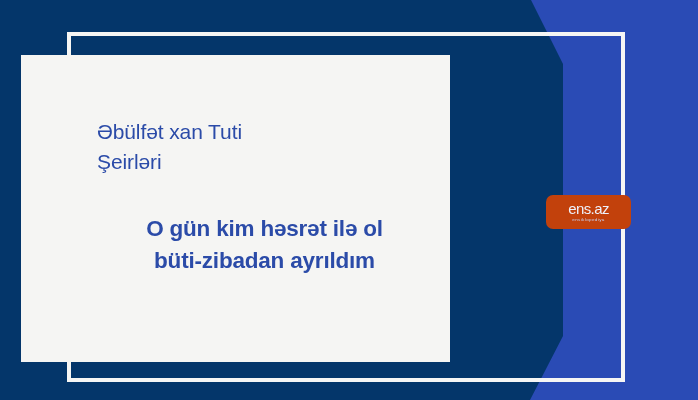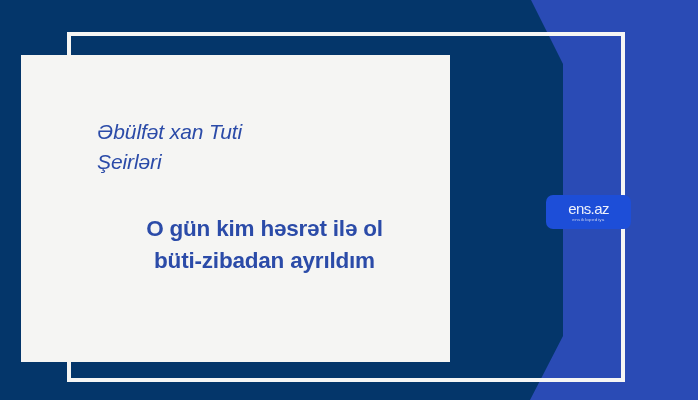--- a/index.html
+++ b/index.html
@@ -55,42 +55,41 @@
     right: 18px;
   }
 
   .title-block {
     color: #2b4ba8;
     font-size: 21px;
     line-height: 1.42;
     font-weight: 400;
     letter-spacing: -0.1px;
     white-space: pre-line;
-    font-style: italic;
   }
 
   .subtitle-block {
     margin-top: 36px;
     color: #2b4ba8;
     font-size: 22.5px;
     line-height: 1.44;
     font-weight: 700;
     letter-spacing: -0.2px;
     white-space: pre-line;
     text-align: center;
   }
 
   
   .badge {
     position: absolute;
     left: 546px;
     top: 195px;
     width: 85px;
     height: 34px;
-    background: #1d4ed8;
+    background: #c2410c;
     border-radius: 7px;
     display: flex;
     flex-direction: column;
     align-items: center;
     justify-content: center;
     box-shadow: 0 0 0 0 rgba(0,0,0,0);
   }
   .badge-word {
     color: #eef1fb;
     font-size: 15px;

